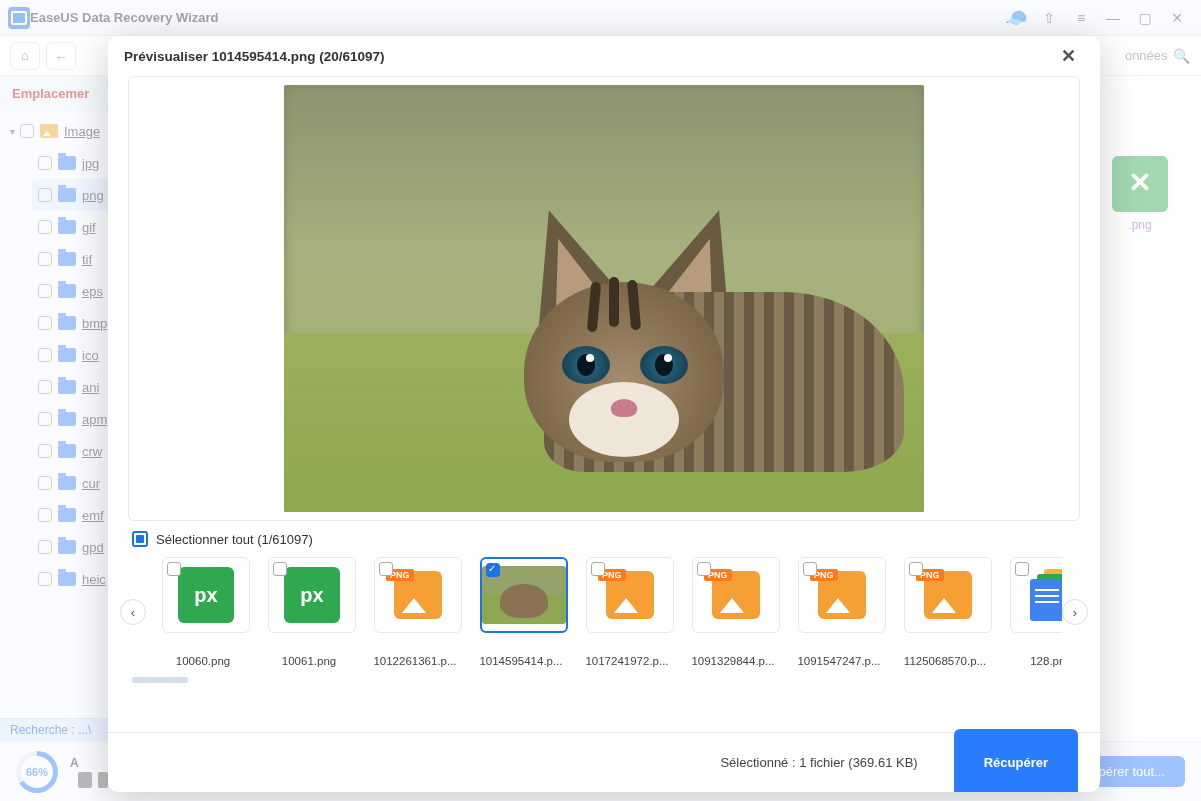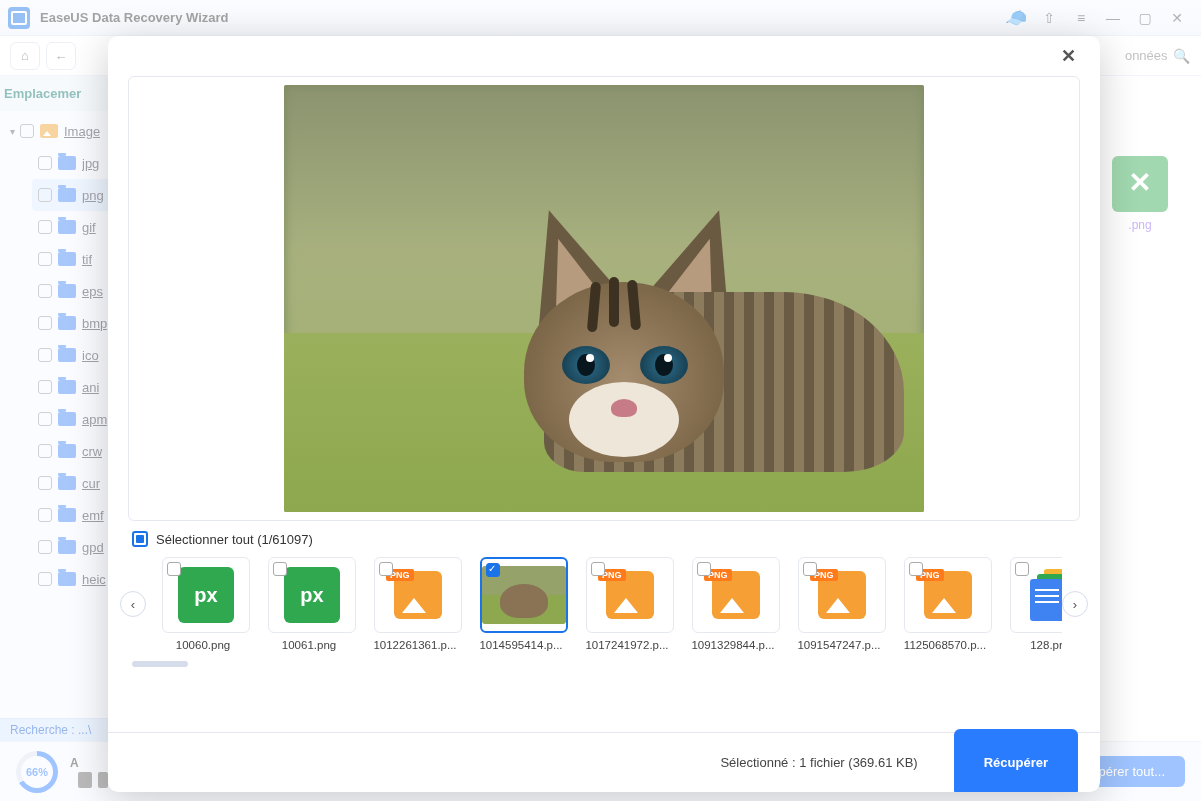--- a/index.html
+++ b/index.html
@@ -2,38 +2,38 @@
 <html><head>
 <meta charset="utf-8">
 <style>
 * { box-sizing: border-box; margin: 0; padding: 0; font-family: 'Segoe UI', Arial, sans-serif; }
 body { width: 1201px; height: 801px; overflow: hidden; background: #f0f4fa; position: relative; }
 
 
 .titlebar { height: 36px; background: linear-gradient(to bottom,#f6f9ff,#eef3fb); display: flex; align-items: center; padding: 0 8px; border-bottom: 1px solid #dbe4f2; }
 .titlebar .logo { width: 22px; height: 22px; background: #1a73e8; border-radius: 4px; position: relative; display: flex; align-items: center; justify-content: center; }
 .titlebar .logo::after { content: ""; width: 12px; height: 10px; border: 2px solid #fff; border-radius: 2px; }
-.titlebar .title { margin-left: 10px; font-size: 13px; color: #333; font-weight: 600; }
+.titlebar .title { font-size: 13px; color: #333; font-weight: 600; }
 .titlebar .spacer { flex: 1; }
 .titlebar .winbtn { width: 32px; height: 26px; display: flex; align-items: center; justify-content: center; font-size: 14px; color: #555; border-radius:4px; }
 .titlebar .emoji { font-size:18px; }
 
 
 .toolbar { height: 40px; background:#fff; border-bottom:1px solid #e3e8f2; display:flex; align-items:center; padding:0 10px; }
 .toolbar .btn { width:30px; height:28px; border:1px solid #d5ddeb; border-radius:6px; display:flex; align-items:center; justify-content:center; margin-right:6px; color:#555; font-size:13px; background:#fff;}
 .toolbar .spacer { flex:1; }
 .toolbar .rightbox { display:flex; align-items:center; color:#777; font-size:13px; }
 .toolbar .rightbox .search-ic { margin-left:6px; font-size:14px;}
 
 
 .content { display:flex; height: calc(100% - 36px - 40px - 60px); }
 
 
 .sidebar { width: 195px; background:#f6f9ff; border-right:1px solid #e3e8f2; overflow:hidden; }
-.side-head { padding:10px 4px; font-size:13px; color:#0f766e; font-weight:600; background:#eef3fb; }
+.side-head { padding:10px 12px; font-size:13px; color:#b91c1c; font-weight:600; background:#eef3fb; }
 .tree { padding:4px 0 4px 10px; }
 .tree-row { display:flex; align-items:center; height:32px; padding-left:6px; font-size:13px; color:#334; cursor:pointer; }
 .tree-row.root { padding-left:0;}
 .tree-row.selected { background:#dbeaff; border-radius:4px; }
 .tree-row .caret { width:10px; font-size:10px; color:#666; }
 .tree-row .cb { width:14px; height:14px; border:1.5px solid #999; border-radius:3px; margin-right:6px; }
 .tree-row .fld { width:18px; height:14px; background:#3f83f3; border-radius:2px; margin-right:6px; position:relative;}
 .tree-row .fld::before { content:""; position:absolute; top:-3px; left:0; width:8px; height:3px; background:#3f83f3; border-radius:1px;}
 .tree-row .img-ic { width:18px; height:14px; background:#f0a030; border-radius:2px; margin-right:6px; position:relative;}
 .tree-row .img-ic::after{content:"";position:absolute;bottom:2px;left:3px;width:0;height:0;border-left:4px solid transparent;border-right:4px solid transparent;border-bottom:5px solid #fff;}
@@ -92,21 +92,21 @@
 
 .strip-wrap{ display:flex; align-items:center; padding:0 12px;}
 .nav-arr{ width:26px;height:26px;border:1px solid #d5ddeb;border-radius:50%;display:flex;align-items:center;justify-content:center;font-size:13px;color:#555;cursor:pointer;background:#fff;}
 .strip{ flex:1; display:flex; gap:12px; padding:6px 10px; overflow:hidden;}
 .thumb-cell{ width:94px; display:flex; flex-direction:column; align-items:flex-end; position:relative;}
 .thumb-box{ width:88px; height:76px; border:1px solid #e5e8ef; border-radius:6px; background:#fff; display:flex; align-items:center; justify-content:center; position:relative;}
 .thumb-box.sel{ border:2px solid #1a73e8;}
 .thumb-cb{ position:absolute; top:4px; left:4px; width:14px; height:14px; border:1.5px solid #aaa; border-radius:3px; background:#fff; z-index:2;}
 .thumb-cb.checked{ background:#1a73e8; border-color:#1a73e8;}
 .thumb-cb.checked::after{content:"✓";color:#fff;font-size:10px;position:absolute;left:1px;top:-1px;}
-.thumb-name{ font-size:11.5px; color:#444; margin-top:6px; width:94px; text-align:center; white-space:nowrap; overflow:hidden; text-overflow:ellipsis;}
+.thumb-name{ font-size:11.5px; color:#444; margin-top:22px; width:94px; text-align:center; white-space:nowrap; overflow:hidden; text-overflow:ellipsis;}
 
 
 .th-px{ width:56px;height:56px;background:#2fa84f;border-radius:6px;display:flex;align-items:center;justify-content:center;color:#fff;font-weight:700;font-size:20px;}
 .th-png{ width:48px;height:48px;background:#f59f35;border-radius:6px;position:relative;}
 .th-png::before{content:"PNG";position:absolute;top:-2px;left:-8px;background:#ff7a1a;color:#fff;font-size:9px;font-weight:700;padding:1px 4px;border-radius:2px;}
 .th-png::after{content:"";position:absolute;bottom:6px;left:8px;width:0;height:0;border-left:12px solid transparent;border-right:12px solid transparent;border-bottom:15px solid #fff;}
 .th-cat{ width:84px;height:58px;background:linear-gradient(180deg,#95a26a 50%,#8da84e 50%);border-radius:3px;position:relative;overflow:hidden;}
 .th-cat::after{content:"";position:absolute;left:18px;bottom:6px;width:48px;height:34px;background:#8a7355;border-radius:50% 50% 40% 40%;}
 .th-doc{ width:48px;height:52px; position:relative;}
 .th-doc .d{position:absolute;width:34px;height:42px;border-radius:3px;}
@@ -251,20 +251,21 @@
         </div>
       <span>Le secteur de la lecture : 422830080/627699711</span>
     </div>
   </div>
   <div class="recover-all">Récupérer tout...</div>
 </div>
 
 <div class="overlay"></div>
 <div class="modal">
   <div class="modal-head">
+    <span>Prévisualiser 1014595414.png (20/61097)</span>
     <div class="spacer"></div>
     <div class="close-x">✕</div>
   </div>
   <div class="preview-wrap">
     <div class="cat">
       <div class="bg-blur"></div>
         <div class="carpet"></div>
       <div class="earL"></div>
         <div class="earR"></div>
       <div class="body"></div>

